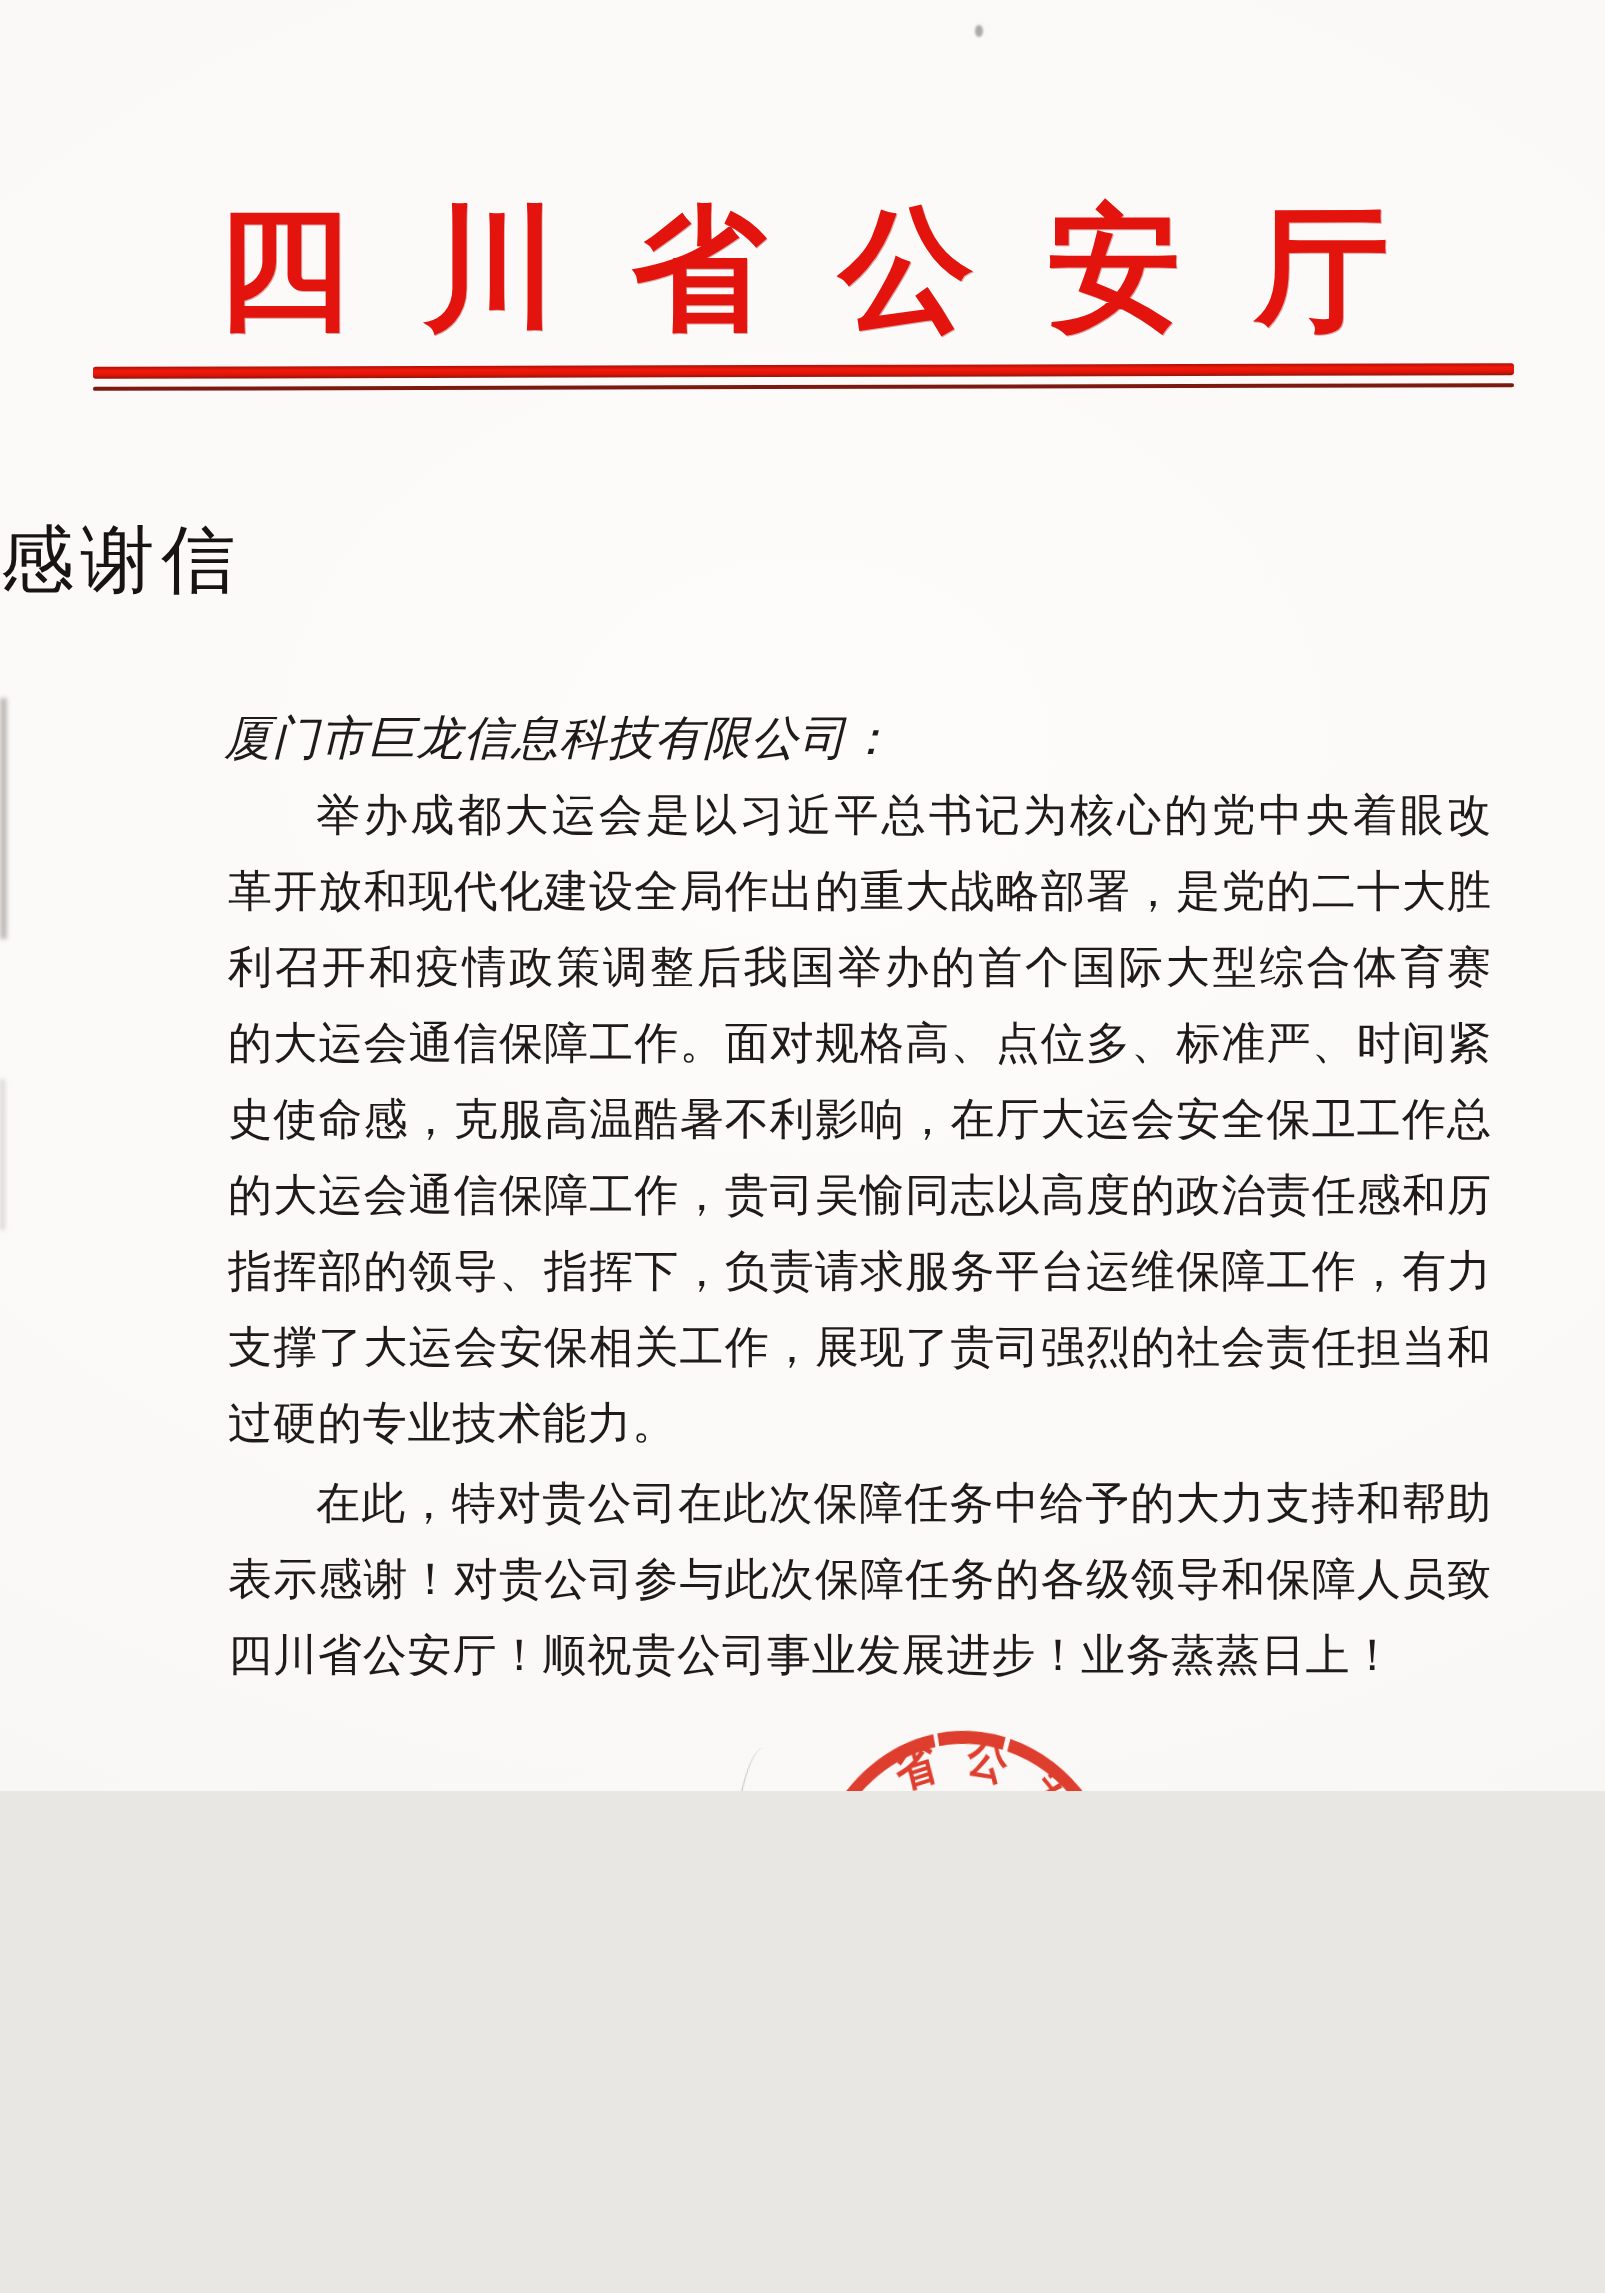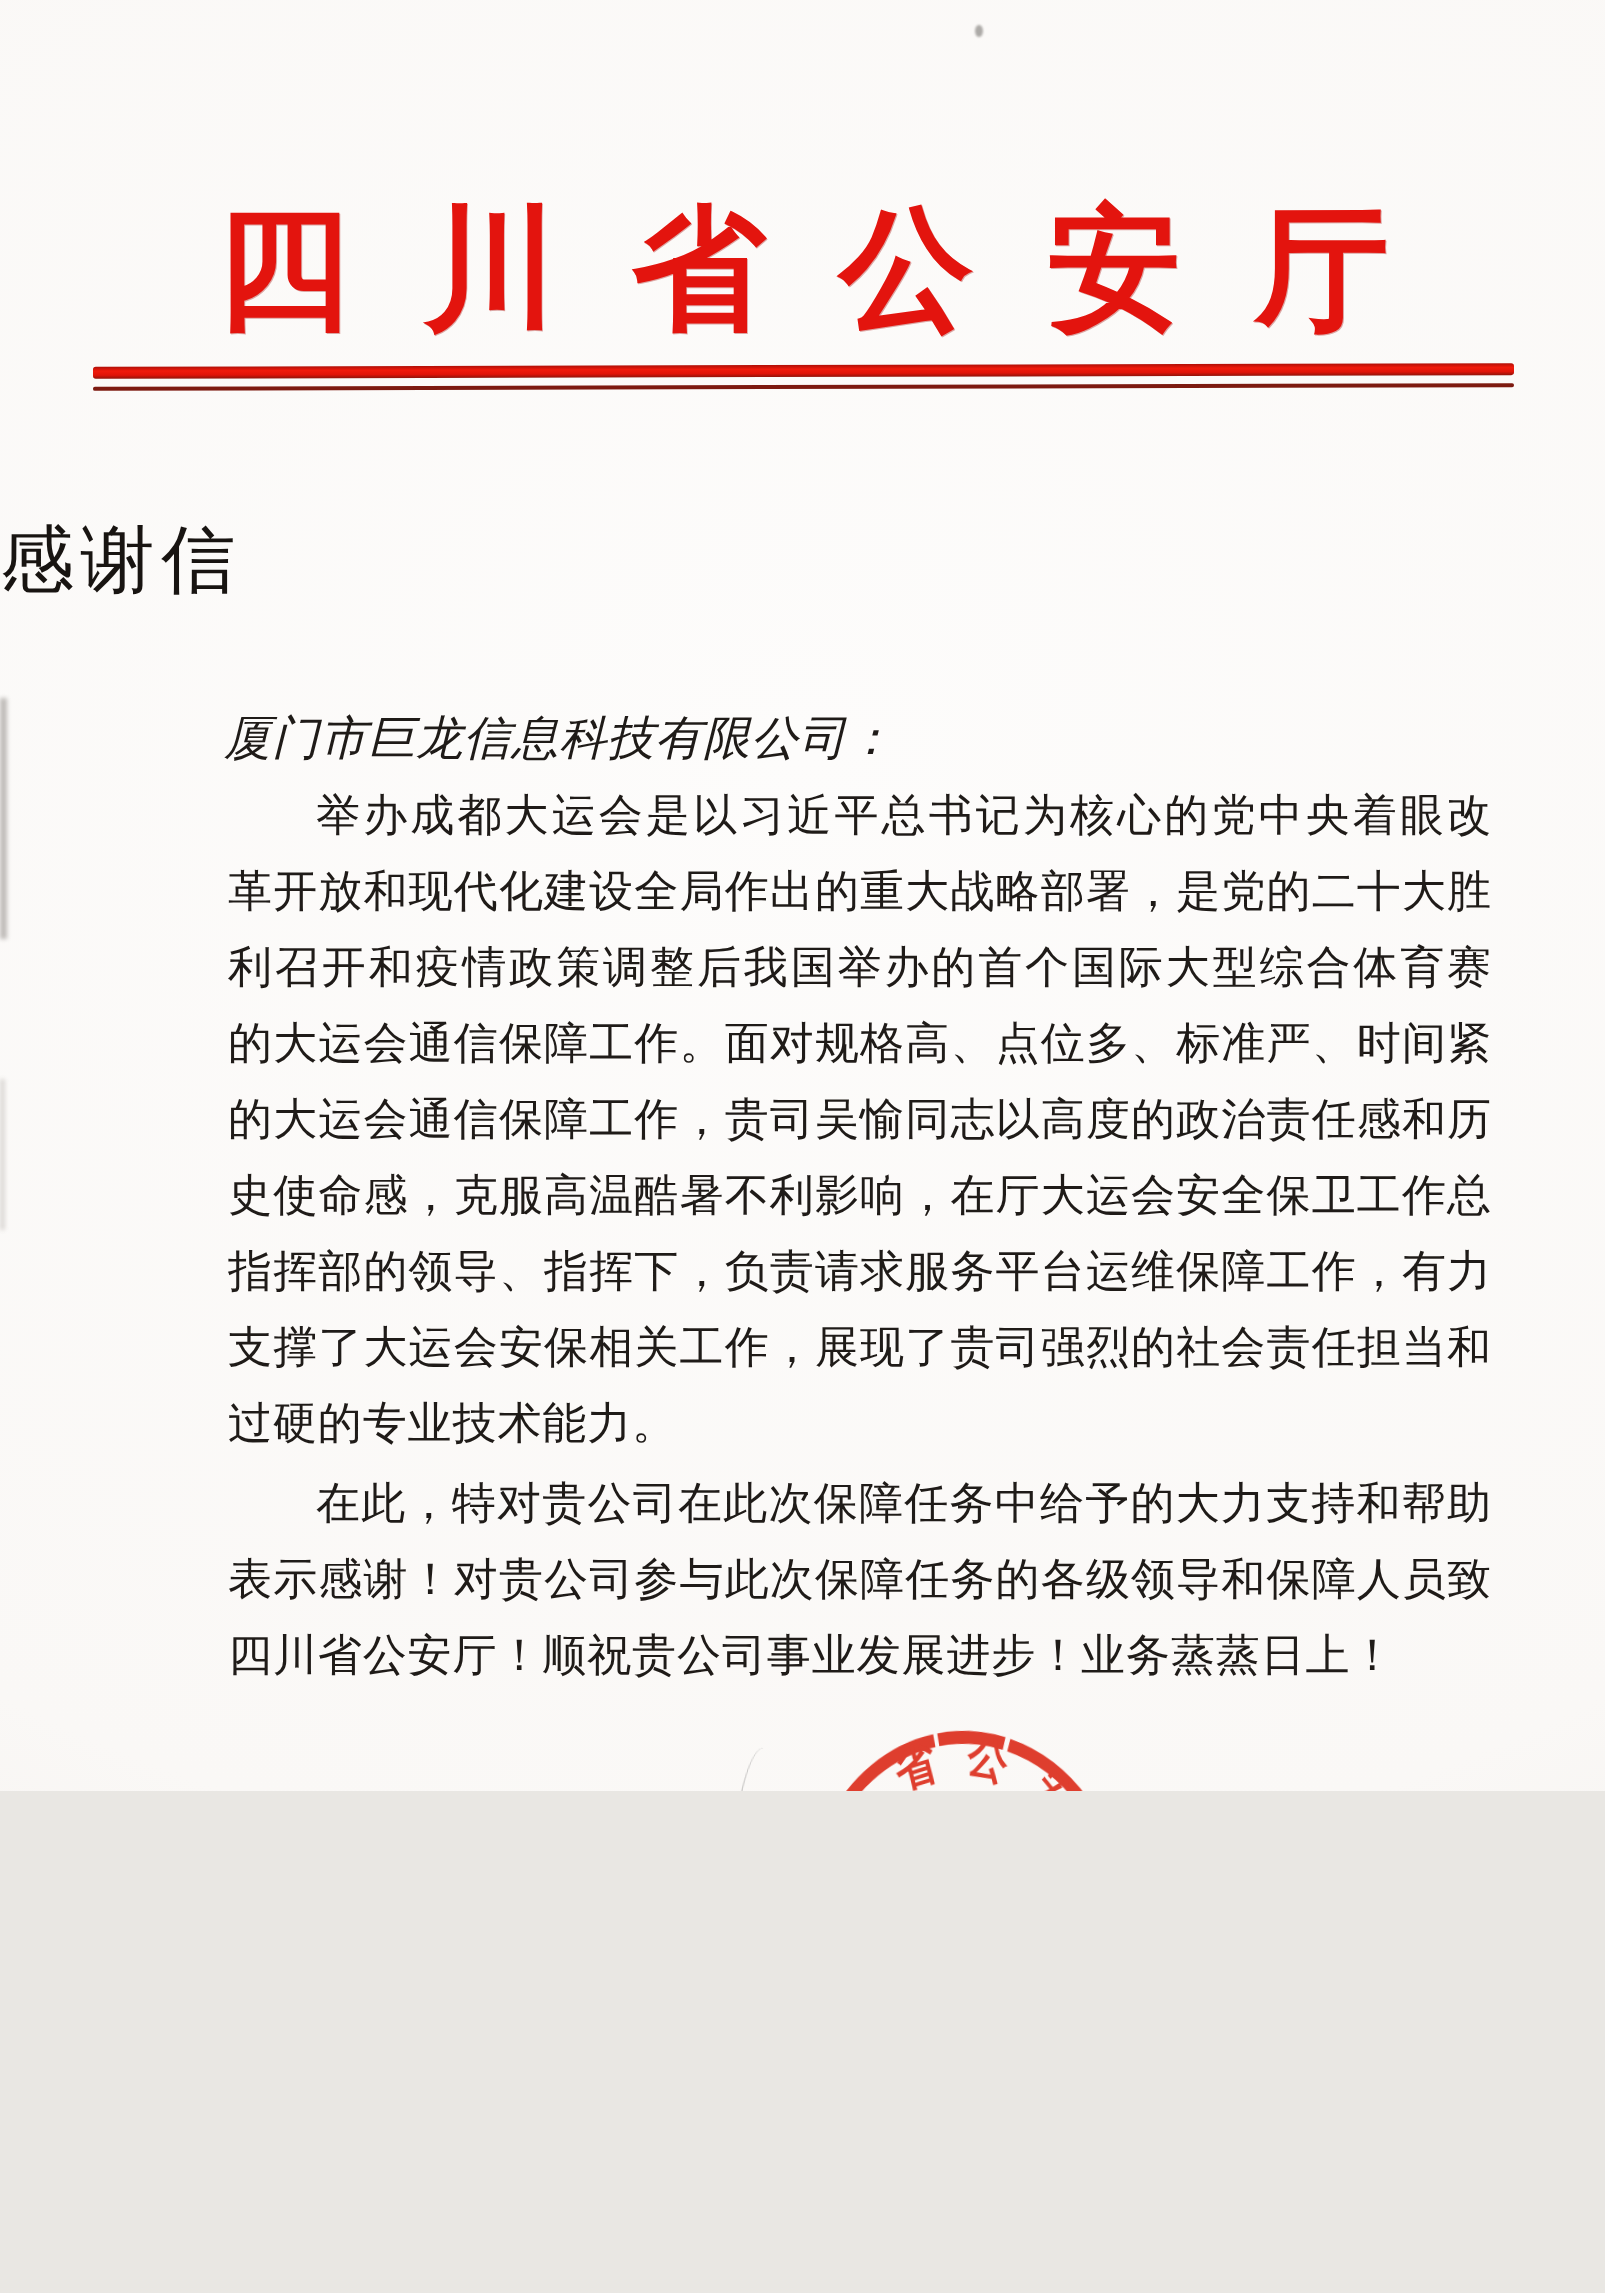--- a/index.html
+++ b/index.html
@@ -180,22 +180,22 @@
   <div class="doc-title">感谢信</div>
 
   <div class="letter-body">
     <div class="salutation">厦门市巨龙信息科技有限公司：</div>
 
     <div class="para">
       <div class="line indent">举办成都大运会是以习近平总书记为核心的党中央着眼改</div>
       <div class="line">革开放和现代化建设全局作出的重大战略部署，是党的二十大胜</div>
       <div class="line">利召开和疫情政策调整后我国举办的首个国际大型综合体育赛</div>
       <div class="line">的大运会通信保障工作。面对规格高、点位多、标准严、时间紧</div>
+      <div class="line">史使命感，克服高温酷暑不利影响，在厅大运会安全保卫工作总</div>
       <div class="line">的大运会通信保障工作，贵司吴愉同志以高度的政治责任感和历</div>
-      <div class="line">史使命感，克服高温酷暑不利影响，在厅大运会安全保卫工作总</div>
       <div class="line">指挥部的领导、指挥下，负责请求服务平台运维保障工作，有力</div>
       <div class="line">支撑了大运会安保相关工作，展现了贵司强烈的社会责任担当和</div>
       <div class="line para-end">过硬的专业技术能力。</div>
     </div>
 
     <div class="para">
       <div class="line indent">在此，特对贵公司在此次保障任务中给予的大力支持和帮助</div>
       <div class="line">表示感谢！对贵公司参与此次保障任务的各级领导和保障人员致</div>
       <div class="line para-end">四川省公安厅！顺祝贵公司事业发展进步！业务蒸蒸日上！</div>
     </div>

